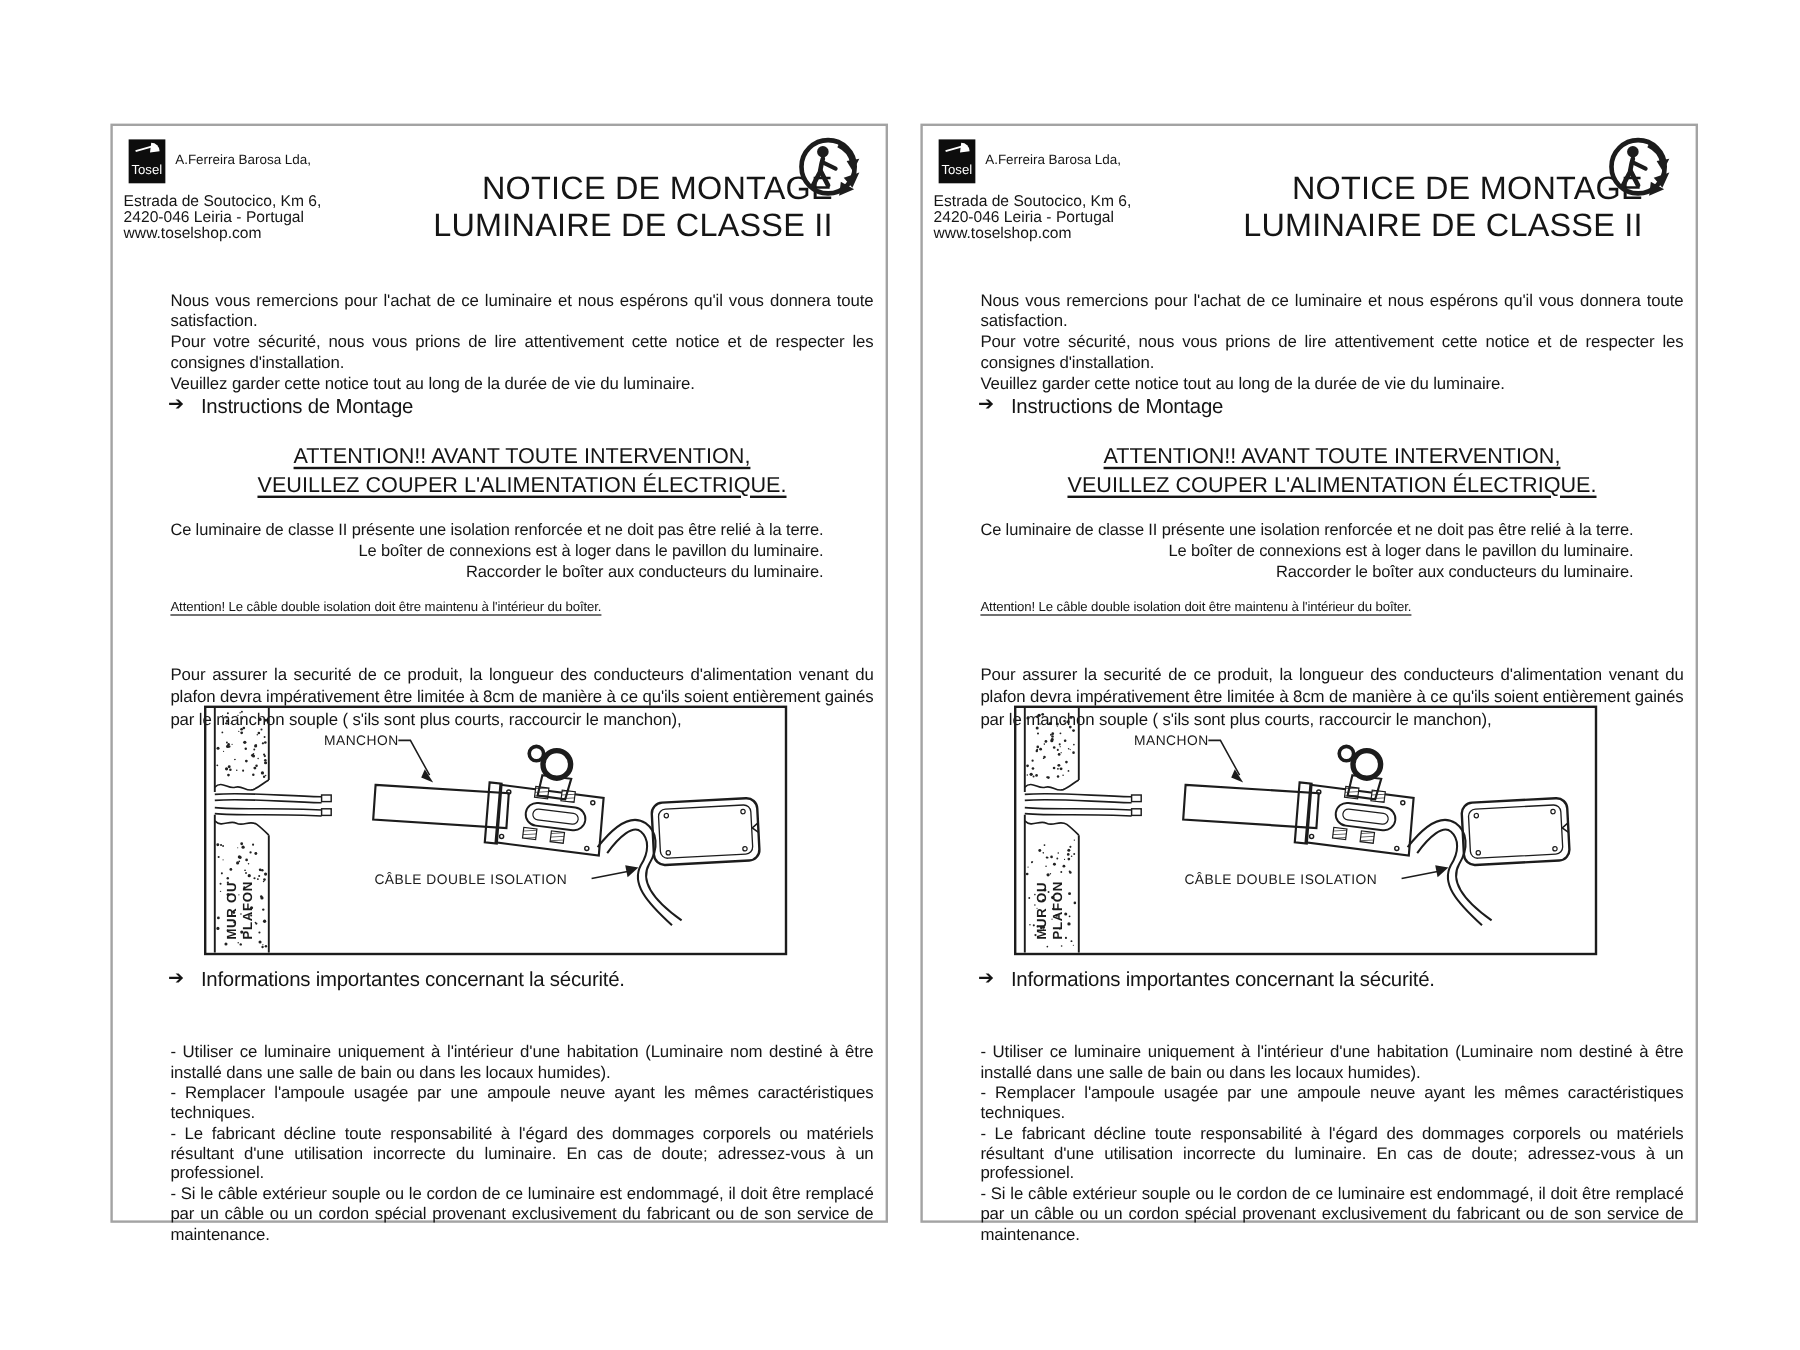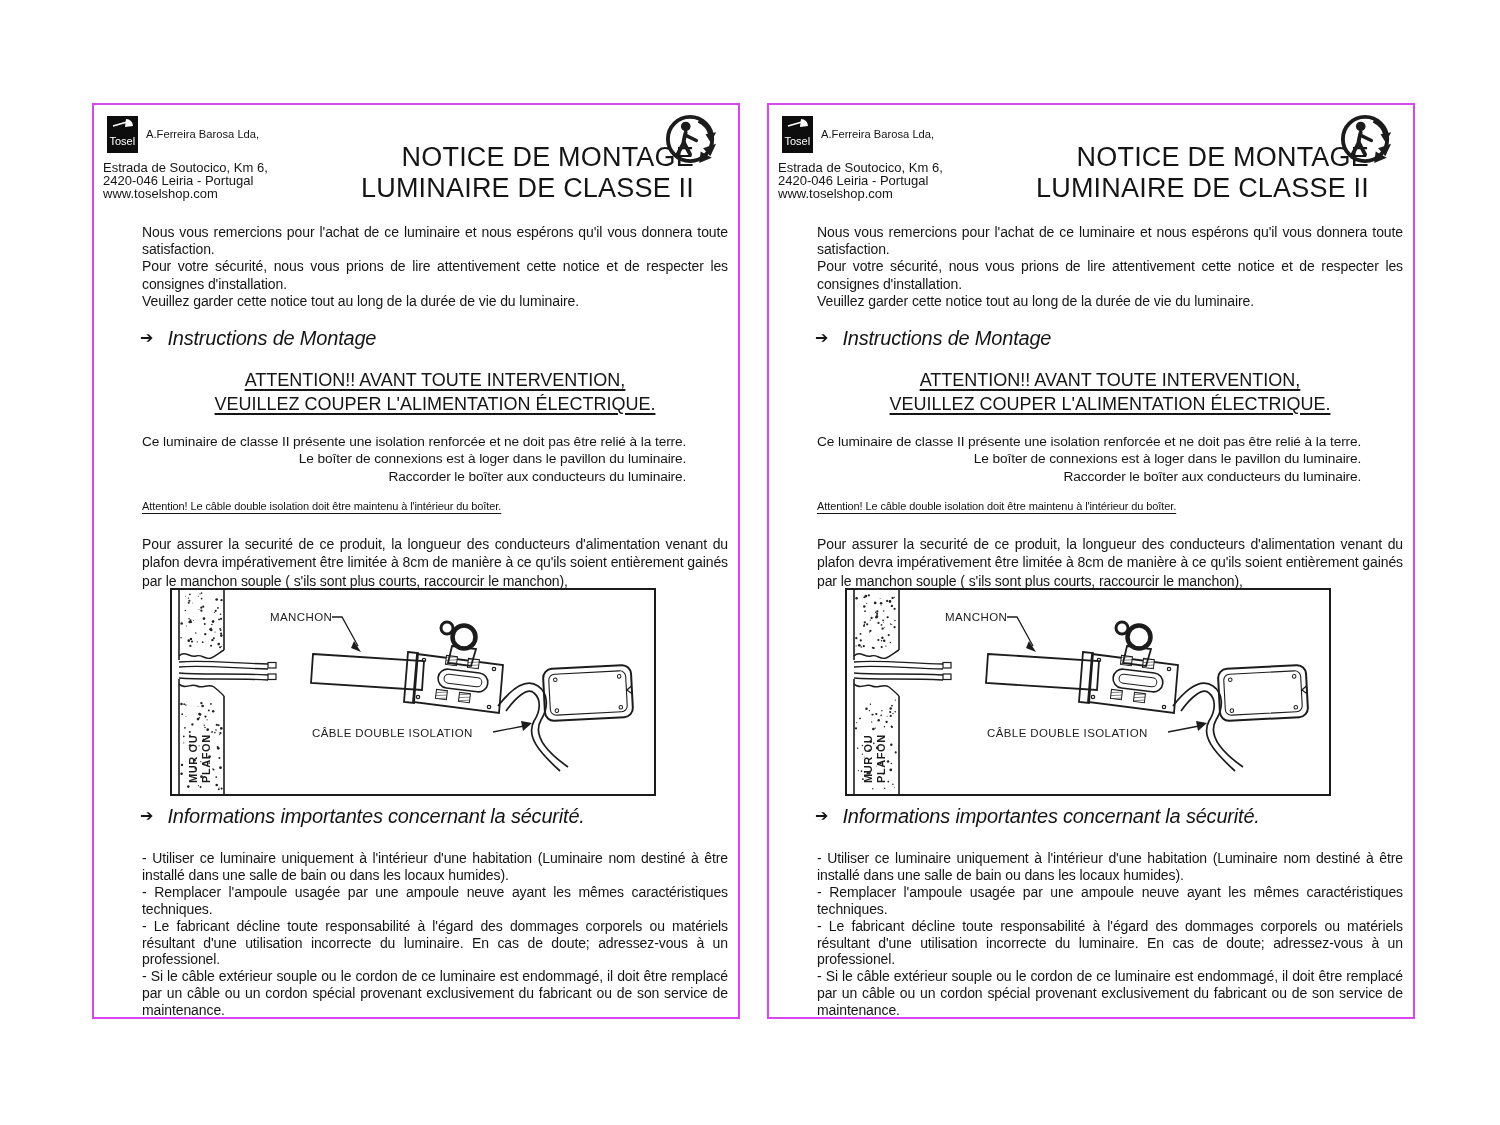--- a/index.html
+++ b/index.html
@@ -2,38 +2,38 @@
 <html><head>
 <meta charset="utf-8">
 <style>
   html,body{margin:0;padding:0;}
   body{
     width:1500px;height:1125px;background:#ffffff;position:relative;overflow:hidden;
     font-family:"Liberation Sans",sans-serif;color:#151515;
   }
   .page{
     position:absolute;top:103px;width:648px;height:916px;background:#fff;
-    border:2px solid #d946ef;box-sizing:border-box;
+    border:2px solid #a3a3a3;box-sizing:border-box;
   }
   .page.left{left:92px;}
   .page.right{left:767px;}
   .abs{position:absolute;}
   .logo-box{left:13px;top:11px;width:31px;height:37px;}
   .company-line1{left:52px;top:23px;font-size:11.2px;white-space:nowrap;}
   .company-rest{left:9px;top:56px;font-size:13px;line-height:13.2px;white-space:nowrap;}
   .doc-title{left:80px;right:44px;top:37px;text-align:right;font-size:27px;line-height:31px;letter-spacing:.2px;white-space:nowrap;}
   .triman{left:571px;top:7px;width:54px;height:54px;}
-  .textblock{left:48px;width:586px;font-size:14px;line-height:17.2px;text-align:justify;letter-spacing:-0.1px;}
+  .textblock{left:48px;width:586px;font-size:14px;line-height:17.2px;text-align:justify;letter-spacing:-0.1px;margin-top:18px;}
   .intro{top:119px;}
   .intro p,.bullets p{margin:0;}
   .hrow{left:46px;right:20px;white-space:nowrap;}
   .h1row{top:222px;}
   .h2row{top:700px;}
   .arrow-glyph{display:inline-block;font-size:16px;vertical-align:2px;margin-right:14px;}
-  .hrow .htext{font-size:20px;letter-spacing:-0.2px;font-style:italic;}
+  .hrow .htext{font-size:17px;letter-spacing:-0.2px;}
   .warning{left:48px;width:586px;top:264px;font-size:18px;line-height:23.5px;text-align:center;white-space:nowrap;}
   .warning div{text-decoration:underline;text-decoration-thickness:1.5px;text-underline-offset:3px;}
   .body1{left:48px;top:328px;font-size:13.7px;line-height:17.3px;white-space:nowrap;letter-spacing:-0.1px;text-align:right;}
   .attention{left:48px;top:395px;font-size:11px;white-space:nowrap;text-decoration:underline;text-decoration-thickness:1.4px;text-underline-offset:3px;letter-spacing:-0.1px;}
   .body2{top:430px;line-height:18.4px;}
   .diagram{left:76px;top:483px;width:482px;height:204px;border:2px solid #1c1c1c;box-sizing:content-box;}
   .bullets{top:745px;line-height:16.9px;}
   svg{display:block;}
   .ink{stroke:#1c1c1c;fill:none;}
   .cadtext{font-family:"Liberation Sans",sans-serif;font-size:11.5px;fill:#1c1c1c;letter-spacing:.4px;}

